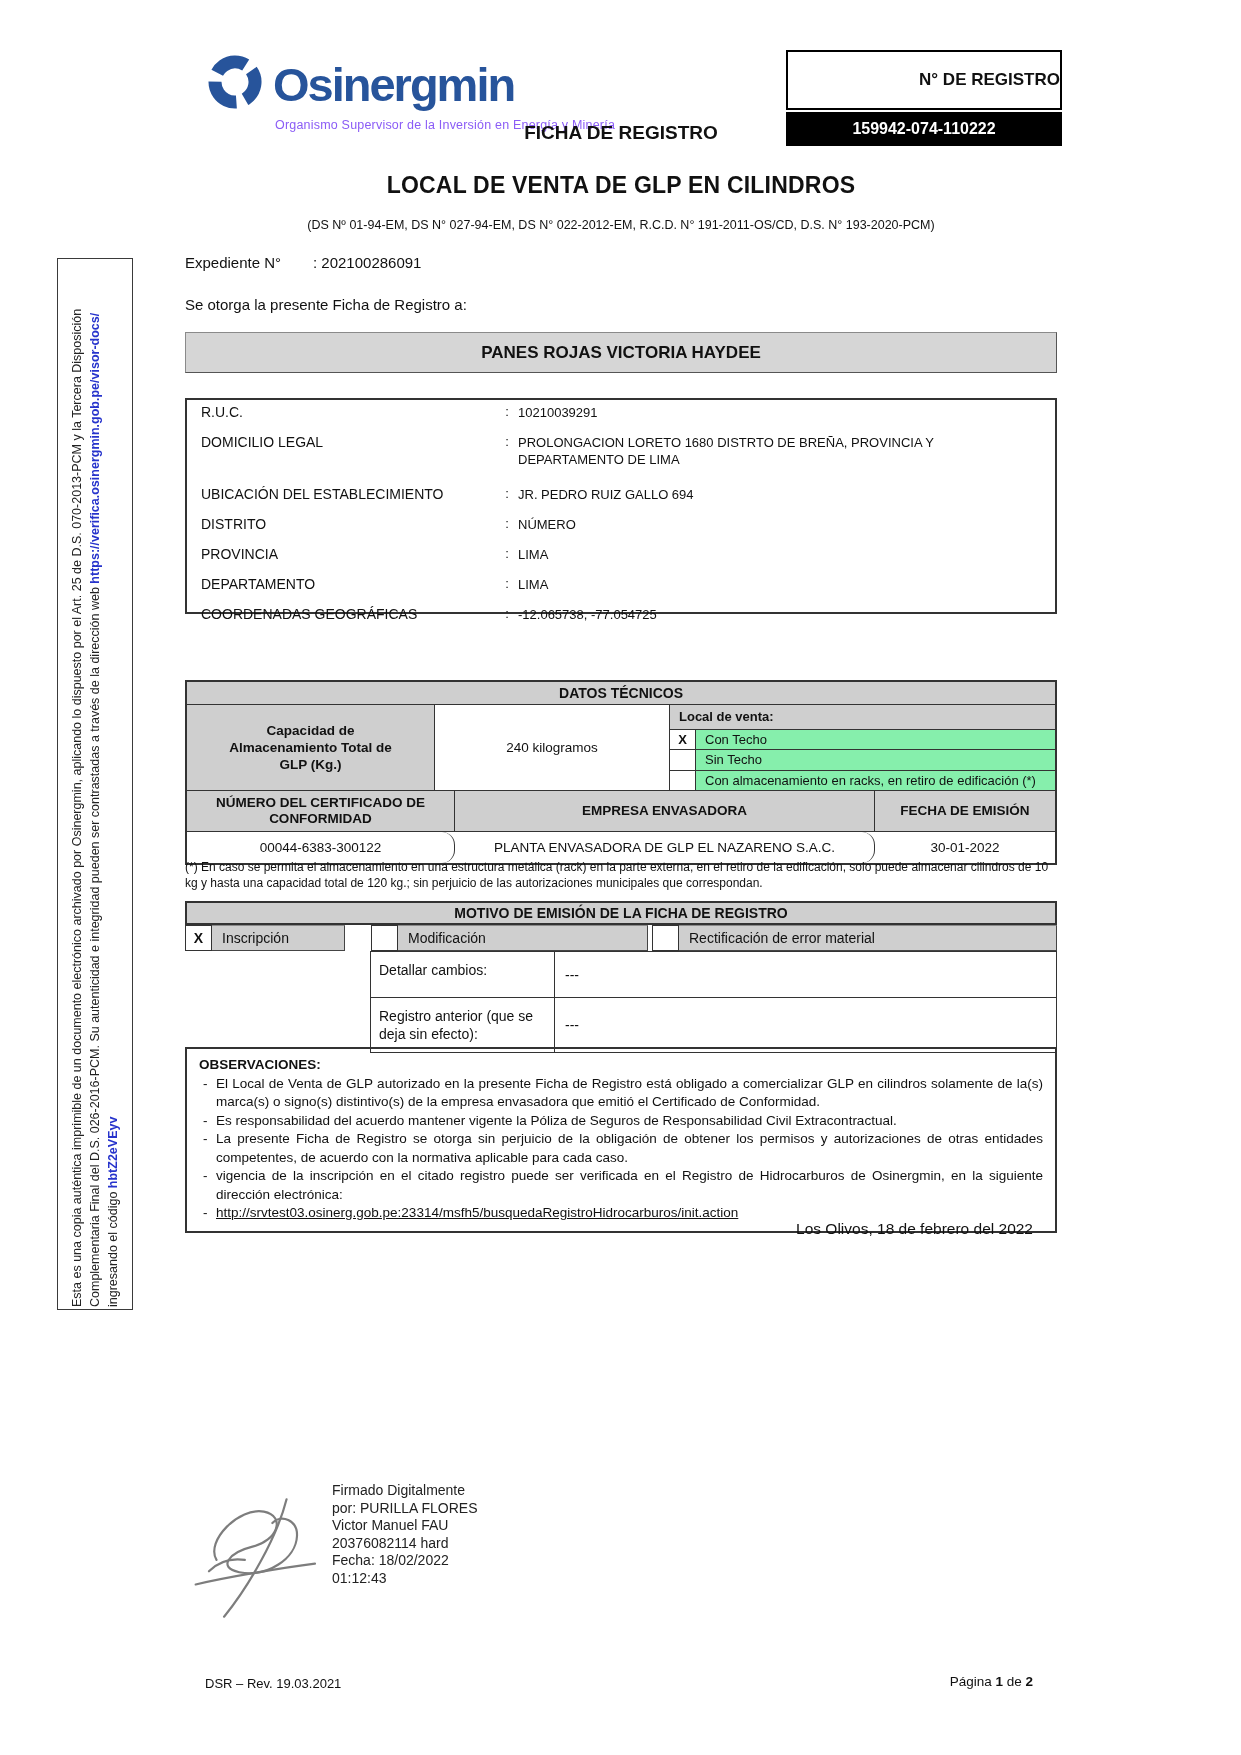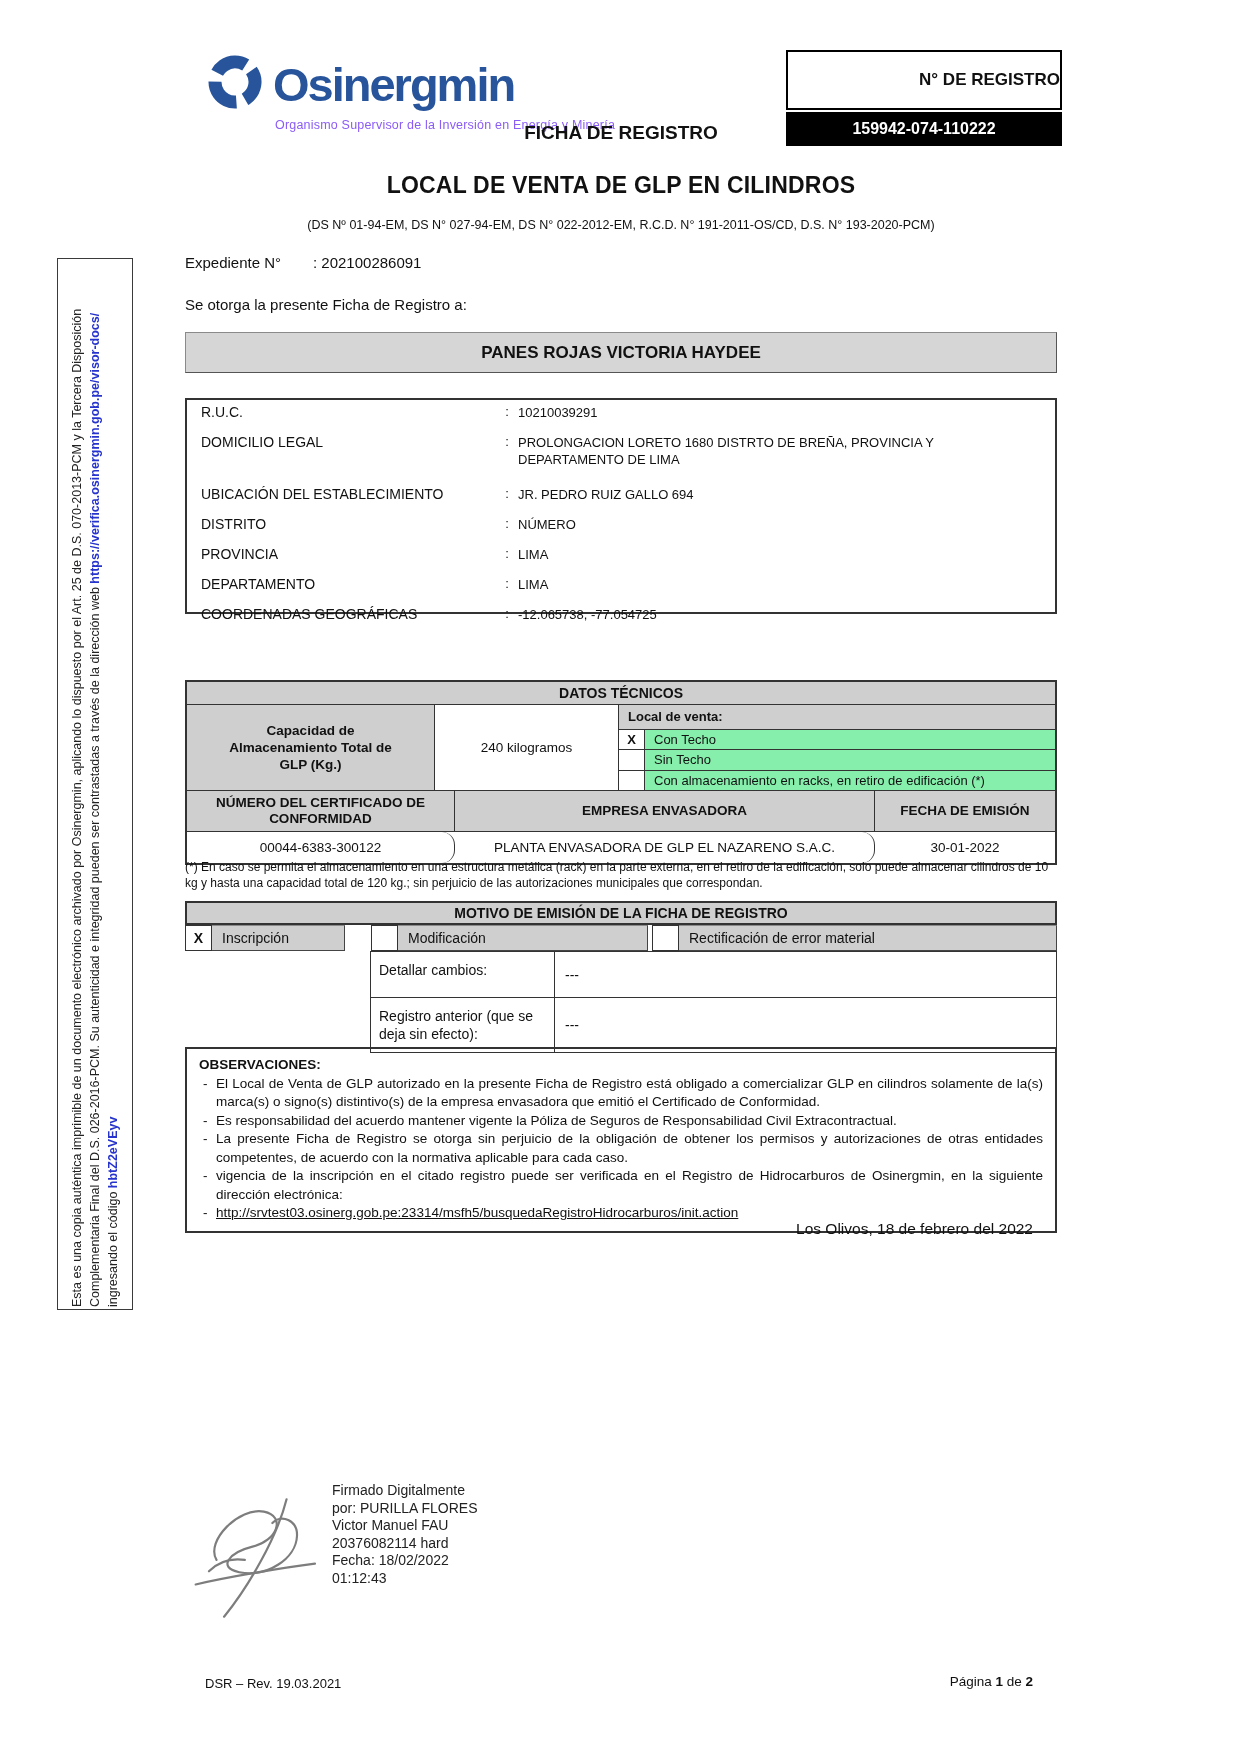--- a/index.html
+++ b/index.html
@@ -62,21 +62,21 @@
   .field-label { flex:0 0 295px; font-size:14px; }
   .field-colon { flex:0 0 22px; font-size:13px; text-align:center; }
   .field-value { flex:1; font-size:13px; line-height:17px; padding-right:6px; }
 
   
   .dt-table { position:absolute; left:185px; top:680px; width:872px; border:2px solid #333; font-size:13.5px; }
   .dt-head { background:#cfcfcf; font-weight:bold; text-align:center; font-size:14px; padding:3px 0; border-bottom:1px solid #333; }
   .dt-mainrow { display:flex; border-bottom:1px solid #333; height:86px; }
   .dt-cap { width:248px; background:#cfcfcf; border-right:1px solid #333; font-weight:bold;
             display:flex; align-items:center; justify-content:center; text-align:center; padding:0 28px; line-height:17px; }
-  .dt-capval { width:184px; background:#fff; border-right:1px solid #333;
+  .dt-capval { width:235px; background:#fff; border-right:1px solid #333;
                display:flex; align-items:center; justify-content:center; }
   .dt-local { flex:1; display:flex; flex-direction:column; }
   .dt-local-head { background:#cfcfcf; font-weight:bold; font-size:13px; padding:2px 0 2px 9px; border-bottom:1px solid #333; flex:1; display:flex; align-items:center; }
   .dt-opt { display:flex; border-bottom:1px solid #333; flex:1; }
   .dt-opt:last-child { border-bottom:none; }
   .dt-opt-mark { width:26px; background:#fff; border-right:1px solid #333; font-weight:bold;
                  display:flex; align-items:center; justify-content:center; font-size:13px; }
   .dt-opt-label { flex:1; background:#86efac; padding-left:9px; display:flex; align-items:center; font-size:13px; }
   .dt-certrow { display:flex; background:#cfcfcf; font-weight:bold; text-align:center; border-bottom:1px solid #333; }
   .dt-certrow > div { padding:4px 10px; display:flex; align-items:center; justify-content:center; line-height:16px; }

